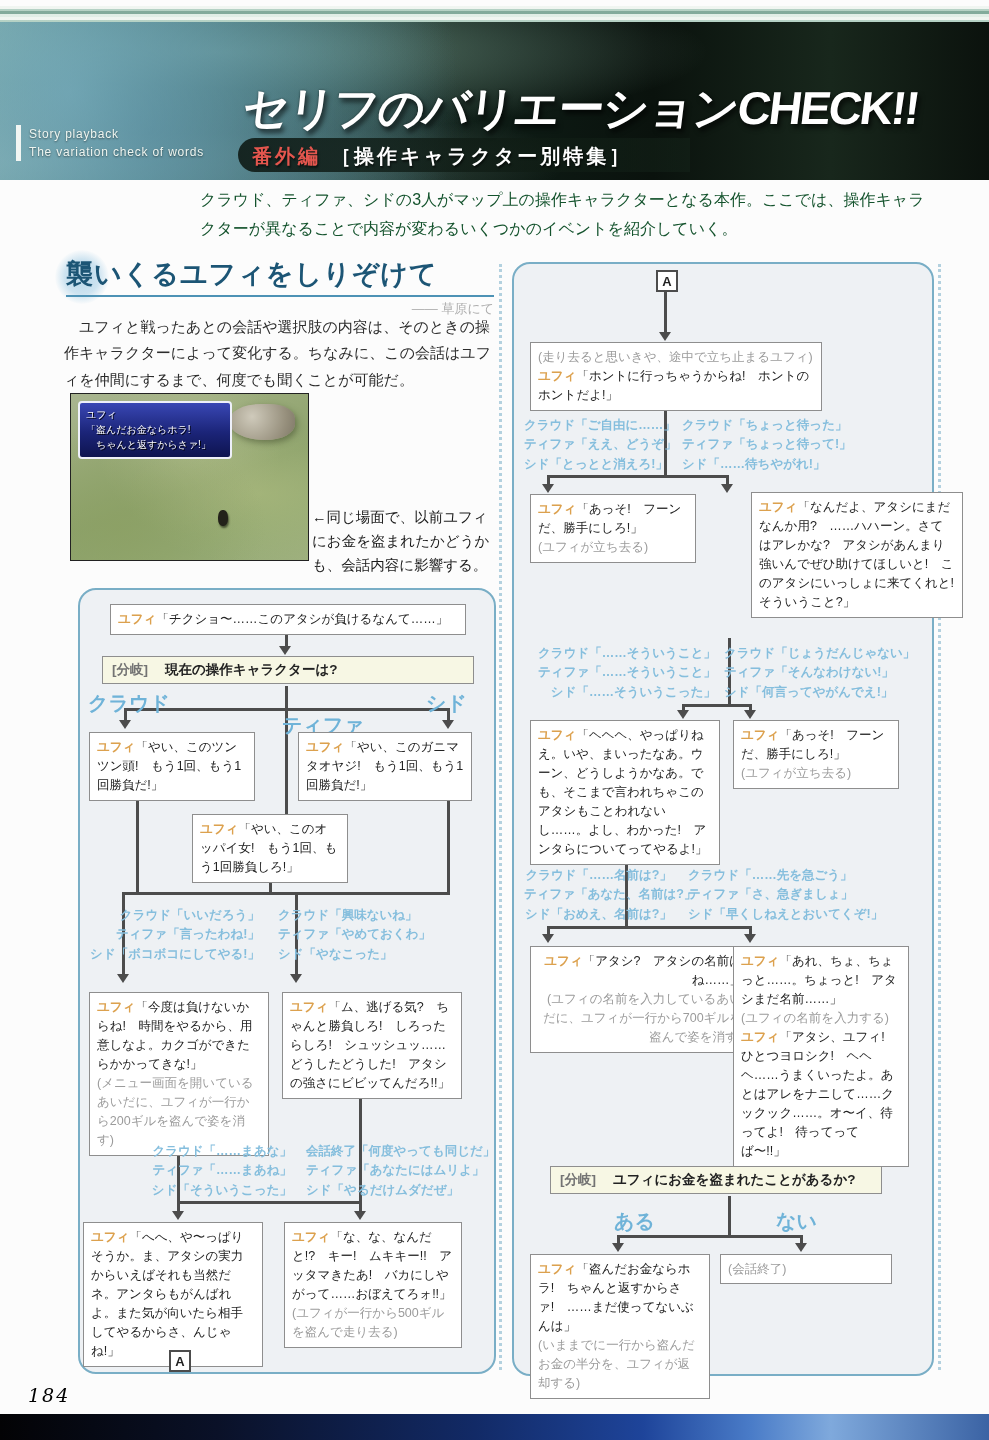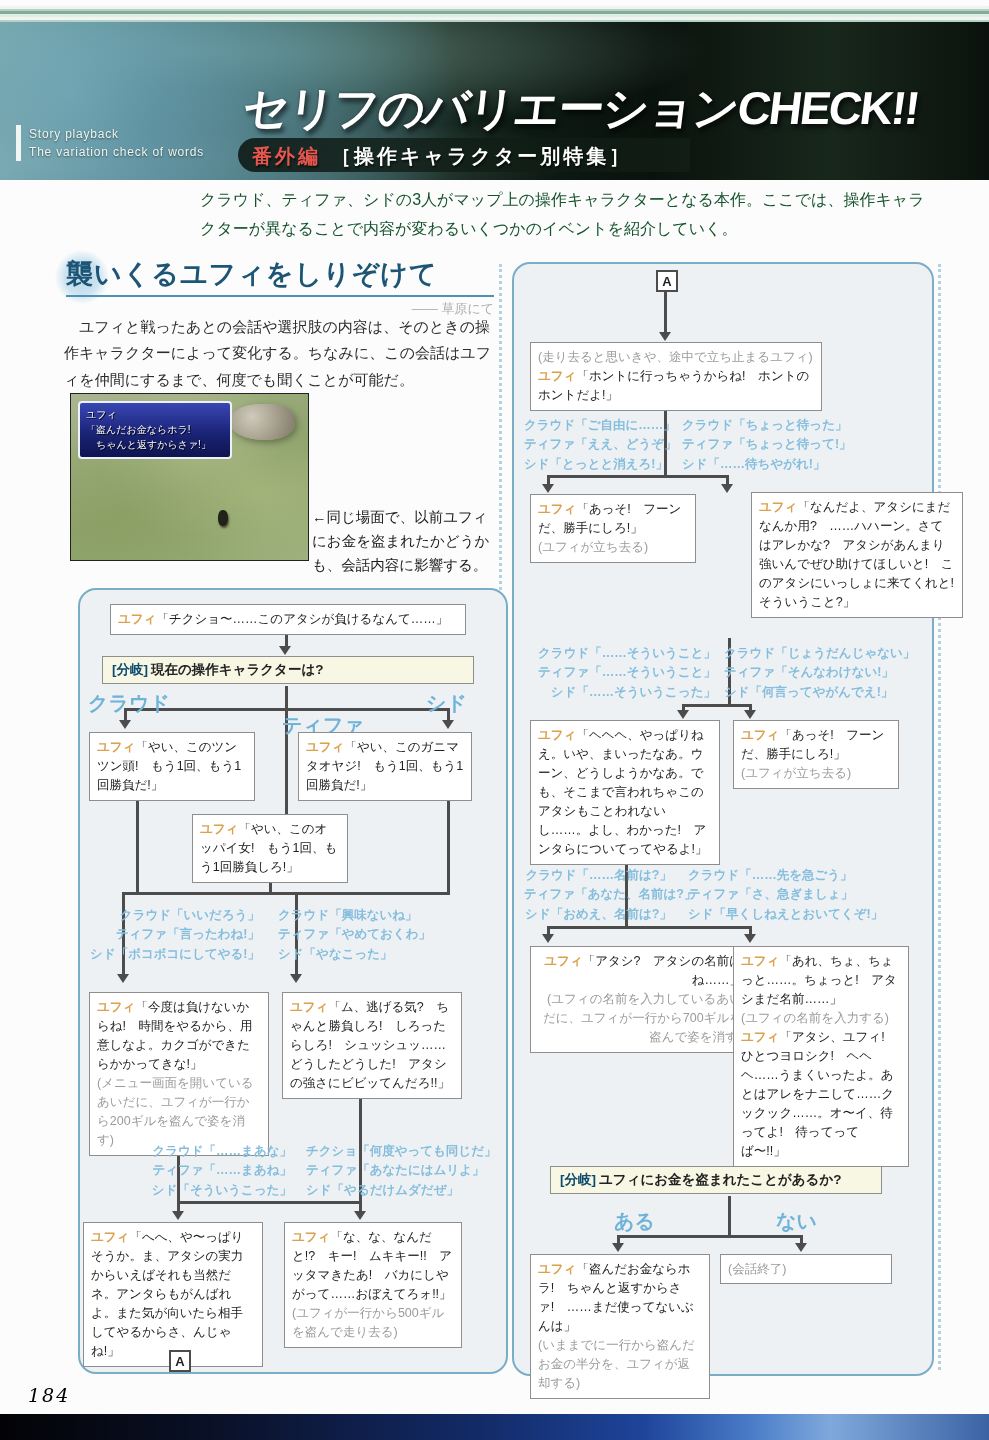--- a/index.html
+++ b/index.html
@@ -50,31 +50,31 @@
   .sprite{position:absolute;left:147px;top:116px;width:10px;height:16px;border-radius:45%;
     background:#23221a;box-shadow:1px 2px 2px rgba(40,45,25,.7);}
   .gdlg{position:absolute;left:7px;top:7px;width:154px;height:58px;box-sizing:border-box;
     background:linear-gradient(180deg,#3947b4 0%,#1b2478 55%,#0e1450 100%);
     border:2px solid #eef0fa;border-radius:4px;padding:4px 6px;color:#fff;font-size:10px;line-height:1.5;
     text-shadow:1px 1px 0 #000;}
   .caption{position:absolute;left:312px;top:506px;width:184px;font-size:14.5px;color:#1a1a1a;line-height:1.65;}
 
   
   .flow{position:absolute;background:#eef1f4;border:2px solid #79aec6;border-radius:18px;}
-  .flow-l{left:78px;top:588px;width:414px;height:782px;padding-left:12px;}
+  .flow-l{left:78px;top:588px;width:414px;height:782px;}
   .flow-r{left:512px;top:262px;width:418px;height:1110px;}
   .dots{position:absolute;width:0;border-left:3px dotted #b3d1df;}
 
   .box{position:absolute;background:#fff;border:1px solid #8e8e8e;box-sizing:border-box;
     padding:5px 7px;font-size:12.5px;line-height:1.52;color:#222;z-index:3;}
   .spk{color:#dca14e;font-weight:bold;}
   .note{color:#9b9b9b;}
   .bbox{position:absolute;background:#f7f7e4;border:1px solid #8e8e8e;box-sizing:border-box;
     padding:4px 9px;font-size:13.5px;font-weight:bold;color:#222;z-index:3;white-space:nowrap;}
-  .btag{color:#0c4a6e;margin-right:3px;}
+  .btag{color:#737373;margin-right:17px;}
   .blabel{position:absolute;color:#6fb3d8;font-weight:800;font-size:20px;z-index:3;white-space:nowrap;}
   .choice{position:absolute;color:#85bedd;font-weight:800;font-size:12.5px;line-height:1.55;z-index:3;white-space:nowrap;}
   .r{text-align:right;}
   .vl{position:absolute;width:3px;background:#4c4c4c;z-index:1;}
   .hl{position:absolute;height:3px;background:#4c4c4c;z-index:1;}
   .ar{position:absolute;width:0;height:0;border-left:6px solid transparent;border-right:6px solid transparent;
     border-top:9px solid #4c4c4c;z-index:2;}
   .amark{position:absolute;width:18px;height:18px;background:#fff;border:2px solid #4c4c4c;z-index:3;
     font-size:13px;font-weight:800;color:#222;display:flex;align-items:center;justify-content:center;}
 
@@ -181,21 +181,21 @@
     <div class="box" style="left:202px;top:402px;width:180px;">
       <span class="spk">ユフィ</span><span>「ム、逃げる気?　ちゃんと勝負しろ!　しろったらしろ!　シュッシュッ……どうしたどうした!　アタシの強さにビビッてんだろ!!」</span>
     </div>
 
     <div class="choice r" style="left:20px;top:552px;width:192px;">
       <div>クラウド「……まあな」</div>
       <div>ティファ「……まあね」</div>
       <div>シド「そういうこった」</div>
     </div>
     <div class="choice" style="left:226px;top:552px;">
-      <div>チクショ「何度やっても同じだ」</div>
+      <div>会話終了「何度やっても同じだ」</div>
       <div>ティファ「あなたにはムリよ」</div>
       <div>シド「やるだけムダだぜ」</div>
     </div>
 
     <div class="vl" style="left:97px;top:542px;height:72px;"></div>
     <div class="vl" style="left:279px;top:505px;height:109px;"></div>
     <div class="hl" style="left:97px;top:611px;width:185px;"></div>
     <div class="vl" style="left:97px;top:611px;height:12px;"></div>
     <div class="ar" style="left:92px;top:621px;"></div>
     <div class="vl" style="left:279px;top:611px;height:12px;"></div>

